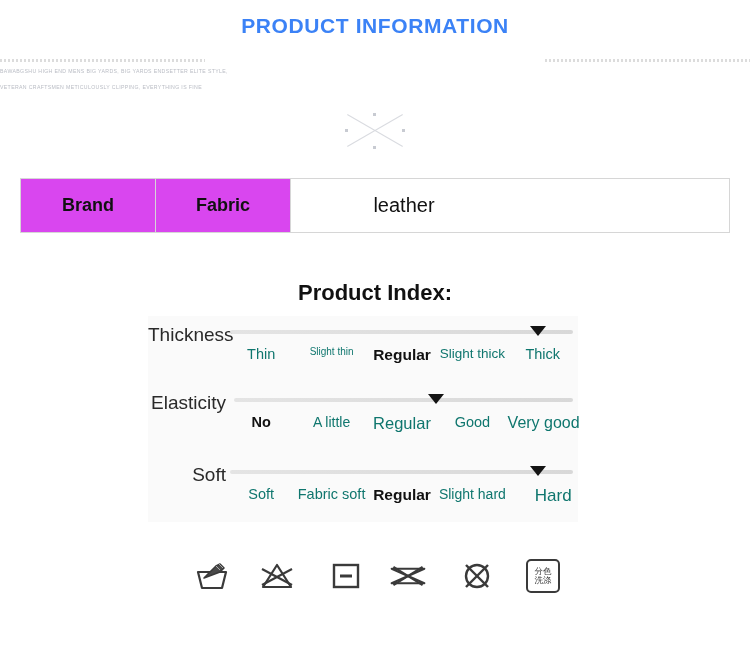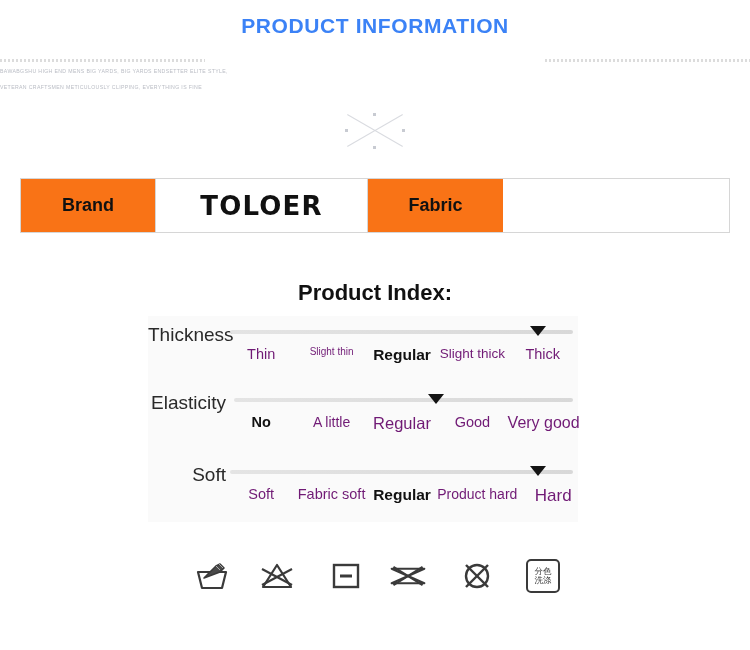--- a/index.html
+++ b/index.html
@@ -81,21 +81,21 @@
     background:#ffffff;
   }
   .spec-cell{
     display:flex;align-items:center;justify-content:center;
     box-sizing:border-box;
     height:100%;
     border-right:1px solid #d6d6d6;
   }
   .spec-cell:last-child{border-right:none;}
   .spec-cell.key{
-    background:#f97316;
+    background:#d946ef;
     font-weight:bold;
     font-size:18px;
     color:#111111;
   }
   .spec-cell.val{
     background:#ffffff;
     font-size:19px;
     color:#111111;
   }
   .cell-brand{width:135px;}
@@ -164,21 +164,21 @@
 
   .scale{
     position:absolute;
     left:0;top:26px;
     width:430px;height:34px;
   }
   .scale-item{
     position:absolute;
     top:0;
     text-align:center;
-    color:#701a75;
+    color:#0f766e;
     white-space:nowrap;
     font-family:"Liberation Sans", sans-serif;
   }
   .scale-item.active{
     color:#111111;
     font-weight:bold;
   }
 
   
   .care-row{
@@ -232,25 +232,25 @@
   <div class="dot top"></div>
   <div class="dot bottom"></div>
   <div class="dot left"></div>
   <div class="dot right"></div>
 </div>
 
 <div class="spec-table">
   <div class="spec-cell key cell-brand">
     <span>Brand</span>
   </div>
-  <div class="spec-cell val cell-brandval">
-    <span class="brand-word">TOLOER</span>
-  </div>
   <div class="spec-cell key cell-fabric">
     <span>Fabric</span>
+  </div>
+  <div class="spec-cell val cell-fabricval">
+    <span class="fabric-word">leather</span>
   </div>
 </div>
 
 <div class="index-title">Product Index:</div>
 
 <div class="index-panel">
 
   <div class="index-row r1">
     <div class="row-label">Thickness</div>
     <div class="track t1"></div>
@@ -278,21 +278,21 @@
   </div>
 
   <div class="index-row r3">
     <div class="row-label">Soft</div>
     <div class="track t3"></div>
     <div class="marker" style="left: 382px;"></div>
     <div class="scale">
         <div class="scale-item" style="left: 78px; width: 70.4px; font-size: 14.5px;">Soft</div>
         <div class="scale-item" style="left: 148.4px; width: 70.4px; font-size: 14.5px;">Fabric soft</div>
         <div class="scale-item active" style="left: 218.8px; width: 70.4px; font-size: 15.5px;">Regular</div>
-        <div class="scale-item" style="left: 289.2px; width: 70.4px; font-size: 14px;">Product hard</div>
+        <div class="scale-item" style="left: 289.2px; width: 70.4px; font-size: 14px;">Slight hard</div>
         <div class="scale-item" style="left: 370px; width: 70.4px; font-size: 17px;">Hard</div>
       </div>
   </div>
 
 </div>
 
 <div class="care-row">
 
   <div class="care-icon">
     <svg width="36" height="32" viewBox="0 0 36 32">

